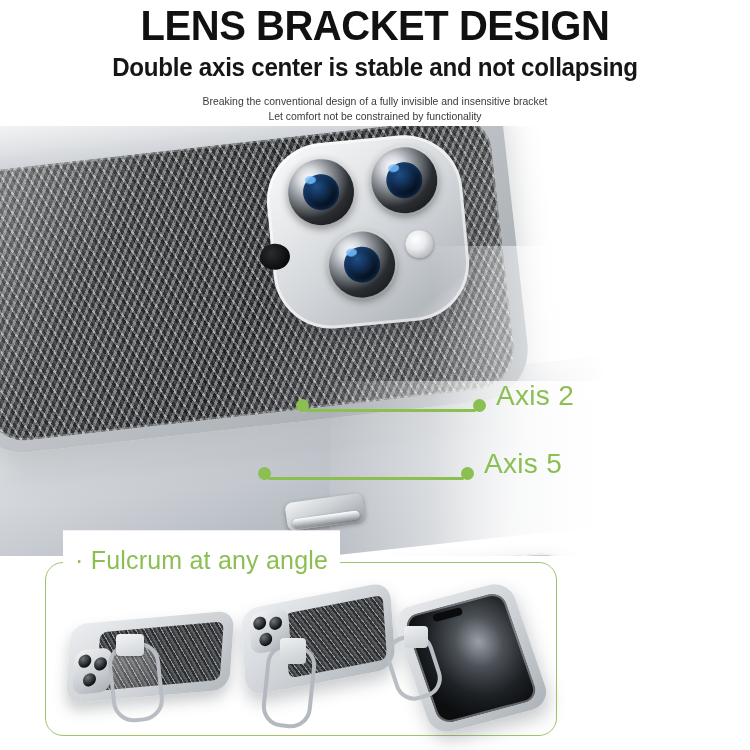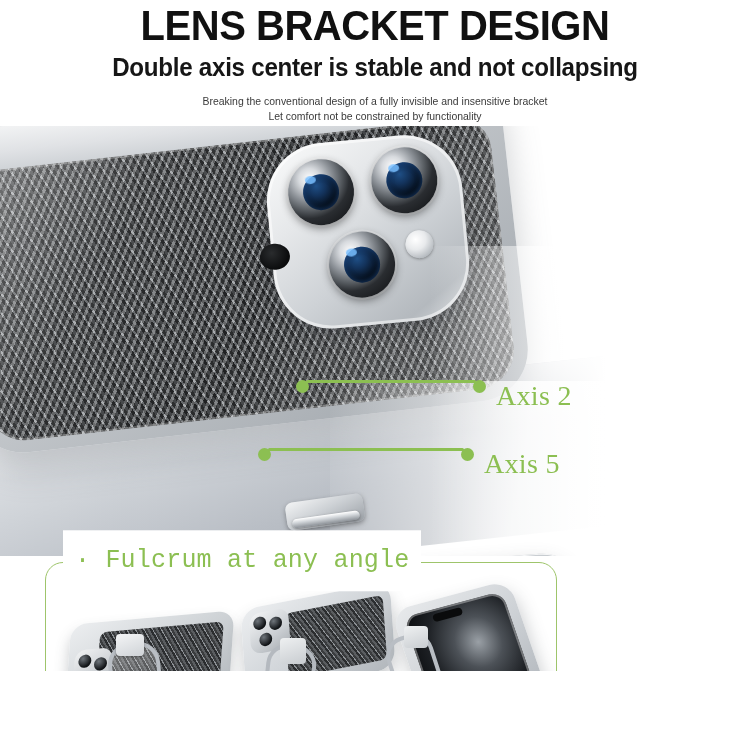--- a/index.html
+++ b/index.html
@@ -2,21 +2,21 @@
 <html><head>
 <meta charset="utf-8">
 <style>
   html,body{margin:0;padding:0;}
   body{
     width:750px;height:750px;overflow:hidden;
     background:#ffffff;
     font-family:"Liberation Sans",sans-serif;
     position:relative;
   }
-  #stage{position:relative;width:750px;height:671px;overflow:hidden;background:#fff;}
+  #stage{position:relative;width:750px;height:750px;overflow:hidden;background:#fff;}
 
   
   .header{position:absolute;left:0;top:0;width:750px;text-align:center;z-index:40;}
   .title{
     font-size:43px;font-weight:700;color:#111;letter-spacing:-0.5px;
     line-height:1.0;margin-top:4px;
     transform:scaleX(.93);transform-origin:center;white-space:nowrap;
   }
   .subtitle{
     font-size:26px;font-weight:700;color:#161616;letter-spacing:-0.3px;
@@ -133,40 +133,40 @@
     position:absolute;left:232px;top:452px;width:360px;height:118px;
     transform:rotate(-4.5deg) skewX(-26deg);transform-origin:left top;
   }
   .stand-plate{
     position:absolute;left:0;top:0;width:360px;height:104px;border-radius:52px;
     background:linear-gradient(160deg,#f6f7f8 0%,#dfe2e5 26%,#c2c7cc 55%,#a7adb3 82%,#cfd3d7 100%);
     box-shadow:0 10px 20px rgba(70,75,82,.32), 0 1px 0 rgba(255,255,255,.85) inset;
   }
 
   
-  .callout{position:absolute;display:flex;align-items:flex-start;z-index:45;font-family:Liberation Serif, serif;}
+  .callout{position:absolute;display:flex;align-items:flex-end;z-index:45;}
   .co-line{height:3px;background:#8cbf52;border-radius:2px;}
   .co-dot{width:13px;height:13px;border-radius:50%;background:#8cbf52;margin-left:-3px;flex:none;}
   .co-dot.tail{margin-left:0;margin-right:-3px;}
   .co-text{
     font-size:28px;color:#8cbf52;font-weight:400;margin-left:10px;white-space:nowrap;
     letter-spacing:.3px;
   }
   #callout-axis2{left:296px;top:380px;}
   #callout-axis1{left:258px;top:448px;}
 
   
   .fulcrum-box{
     position:absolute;left:45px;top:562px;width:510px;height:172px;
     border:1.6px solid #9ec56b;border-radius:18px;background:#ffffff;z-index:20;
   }
   .fulcrum-label{
     position:absolute;left:63px;top:562px;transform:translateY(-52%);
     background:#ffffff;padding:16px 12px;color:#8cbf52;font-size:25px;
-    letter-spacing:.2px;white-space:nowrap;z-index:30;font-family:Liberation Mono, monospace;
+    letter-spacing:.2px;white-space:nowrap;z-index:30;
   }
 
   .shot{position:absolute;z-index:25;}
 
   
   #shot-1{left:62px;top:612px;width:178px;height:110px;}
   .s1-body{
     position:absolute;left:6px;top:6px;width:164px;height:78px;border-radius:16px;
     transform:rotate(-5deg) skewX(-9deg);
     background:linear-gradient(150deg,#eceef0,#d3d7da 45%,#b4b9be 100%);

